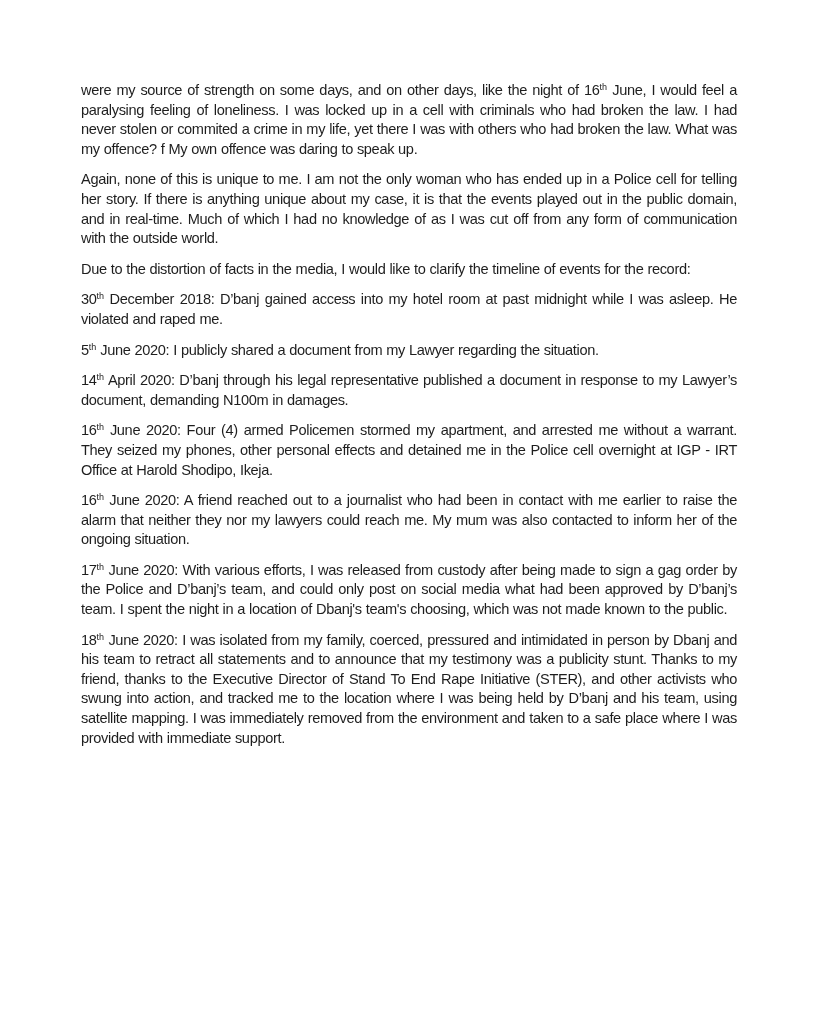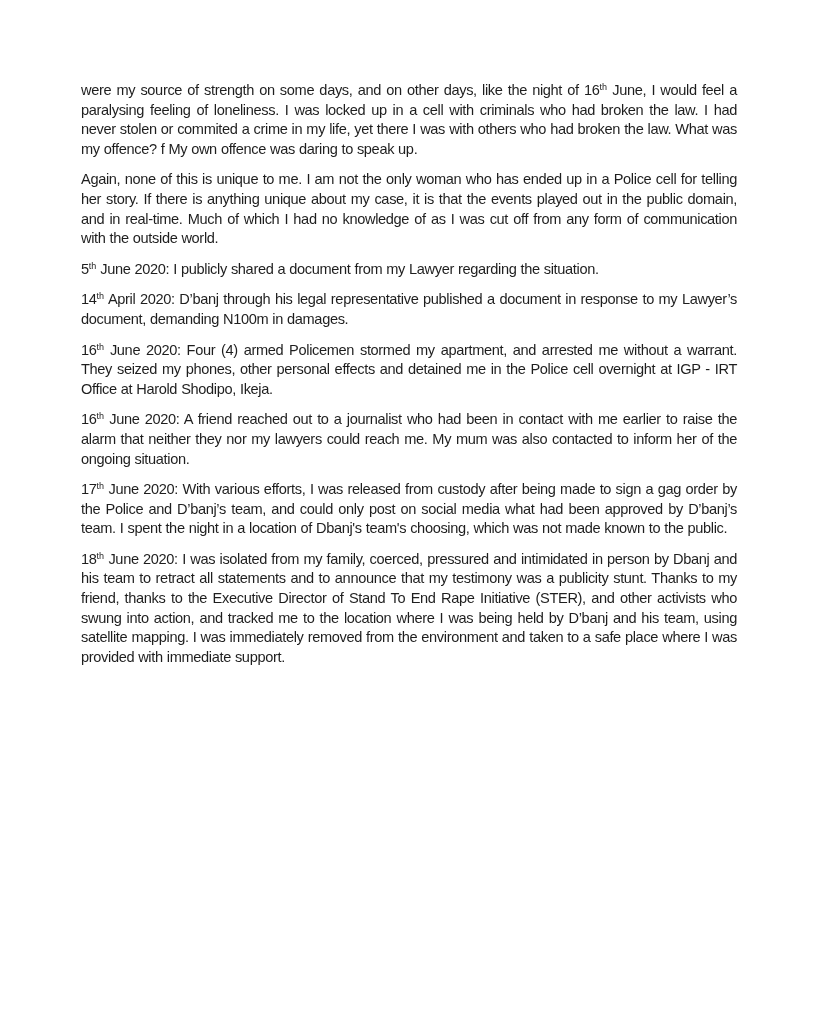--- a/index.html
+++ b/index.html
@@ -33,20 +33,26 @@
 </head>
 <body>
 
 <div class="page">
   <p class="para">
     <span>were my source of strength on some days, and on other days, like the night of 16</span><sup>th</sup><span> June, I would feel a paralysing feeling of loneliness. I was locked up in a cell with criminals who had broken the law. I had never stolen or commited a crime in my life, yet there I was with others who had broken the law. What was my offence? f My own offence was daring to speak up.</span>
   </p>
   <p class="para">
     <span>Again, none of this is unique to me. I am not the only woman who has ended up in a Police cell for telling her story. If there is anything unique about my case, it is that the events played out in the public domain, and in real-time. Much of which I had no knowledge of as I was cut off from any form of communication with the outside world.</span>
   </p>
+  <p class="para">
+    <span>Due to the distortion of facts in the media, I would like to clarify the timeline of events for the record:</span>
+  </p>
+  <p class="para">
+    <span>30</span><sup>th</sup><span> December 2018: D’banj gained access into my hotel room at past midnight while I was asleep. He violated and raped me.</span>
+  </p>
   <p class="para left">
     <span>5</span><sup>th</sup><span> June 2020: I publicly shared a document from my Lawyer regarding the situation.</span>
   </p>
   <p class="para">
     <span>14</span><sup>th</sup><span> April 2020: D’banj through his legal representative published a document in response to my Lawyer’s document, demanding N100m in damages.</span>
   </p>
   <p class="para">
     <span>16</span><sup>th</sup><span> June 2020: Four (4) armed Policemen stormed my apartment, and arrested me without a warrant. They seized my phones, other personal effects and detained me in the Police cell overnight at IGP - IRT Office at Harold Shodipo, Ikeja.</span>
   </p>
   <p class="para">

